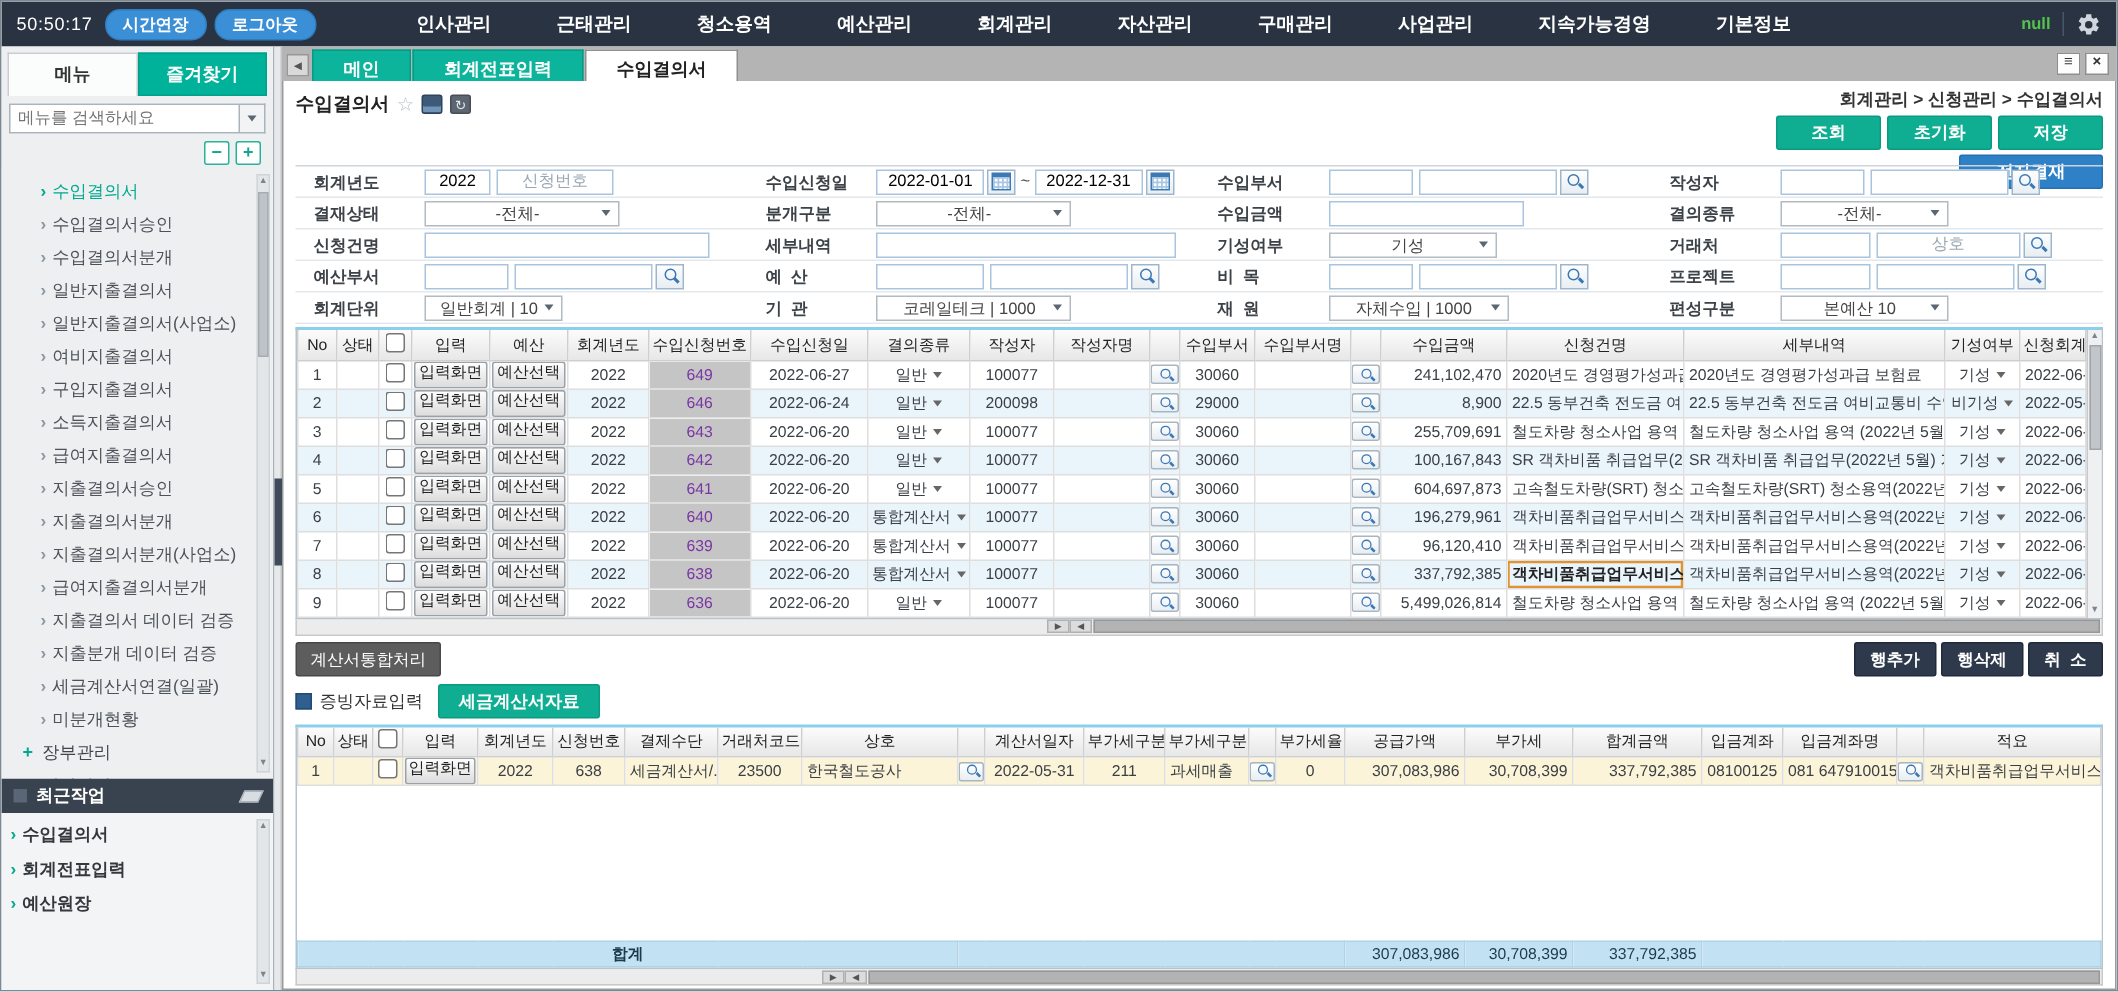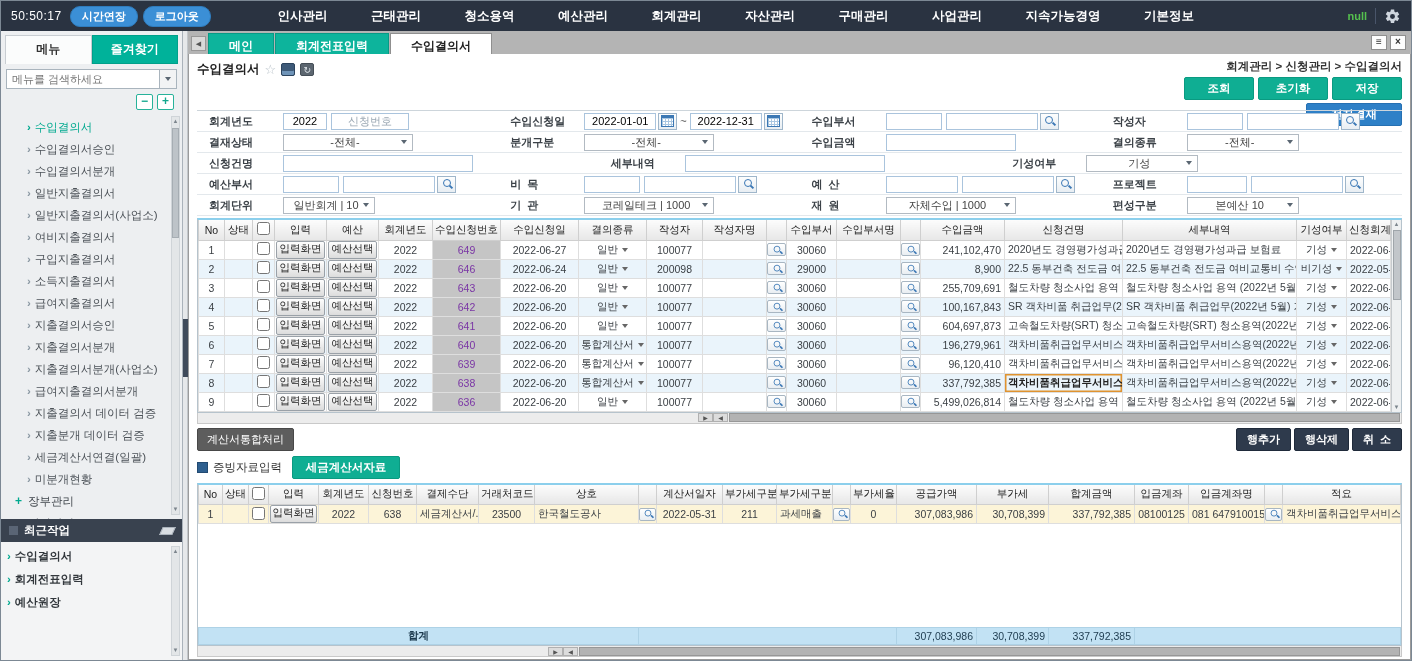--- a/index.html
+++ b/index.html
@@ -334,47 +334,55 @@
               <span class="flabel">세부내역</span>
               <input class="txt" style="width: 200px;">
             </div>
             <div class="fgroup">
               <span class="flabel">기성여부</span>
               <span class="combo" style="width:112px">
                   <span class="ct">기성</span>
                   <span class="arr"></span>
                 </span>
             </div>
+            <div class="fgroup">
+              <span class="flabel">거래처</span>
+              <input class="txt" style="width: 60px;">
+              <input class="txt gap4" style="width: 96px;" placeholder="상호">
+              <span class="icon-btn gap2">
+                  <span class="mag"></span>
+                </span>
+            </div>
           </div>
           <div class="form-row">
             <div class="fgroup">
               <span class="flabel">예산부서</span>
               <input class="txt" style="width: 56px;">
               <input class="txt gap4" style="width: 92px;">
               <span class="icon-btn gap2">
                   <span class="mag"></span>
                 </span>
             </div>
             <div class="fgroup">
+              <span class="flabel">예  산</span>
+              <input class="txt" style="width: 72px;">
+              <input class="txt gap4" style="width: 92px;">
+              <span class="icon-btn gap2">
+                  <span class="mag"></span>
+                </span>
+            </div>
+            <div class="fgroup">
               <span class="flabel">비  목</span>
               <input class="txt" style="width: 56px;">
               <input class="txt gap4" style="width: 92px;">
               <span class="icon-btn gap2">
                   <span class="mag"></span>
                 </span>
             </div>
             <div class="fgroup">
-              <span class="flabel">예  산</span>
-              <input class="txt" style="width: 72px;">
-              <input class="txt gap4" style="width: 92px;">
-              <span class="icon-btn gap2">
-                  <span class="mag"></span>
-                </span>
-            </div>
-            <div class="fgroup">
               <span class="flabel">프로젝트</span>
               <input class="txt" style="width: 60px;">
               <input class="txt gap4" style="width: 92px;">
               <span class="icon-btn gap2">
                   <span class="mag"></span>
                 </span>
             </div>
           </div>
           <div class="form-row">
             <div class="fgroup">
@@ -386,21 +394,21 @@
             </div>
             <div class="fgroup">
               <span class="flabel">기  관</span>
               <span class="combo" style="width:130px">
                   <span class="ct">코레일테크 | 1000</span>
                   <span class="arr"></span>
                 </span>
             </div>
             <div class="fgroup">
               <span class="flabel">재  원</span>
-              <span class="combo" style="width:130px">
+              <span class="combo" style="width:120px">
                   <span class="ct">자체수입 | 1000</span>
                   <span class="arr"></span>
                 </span>
             </div>
             <div class="fgroup">
               <span class="flabel">편성구분</span>
               <span class="combo" style="width:112px">
                   <span class="ct">본예산 10</span>
                   <span class="arr"></span>
                 </span>

